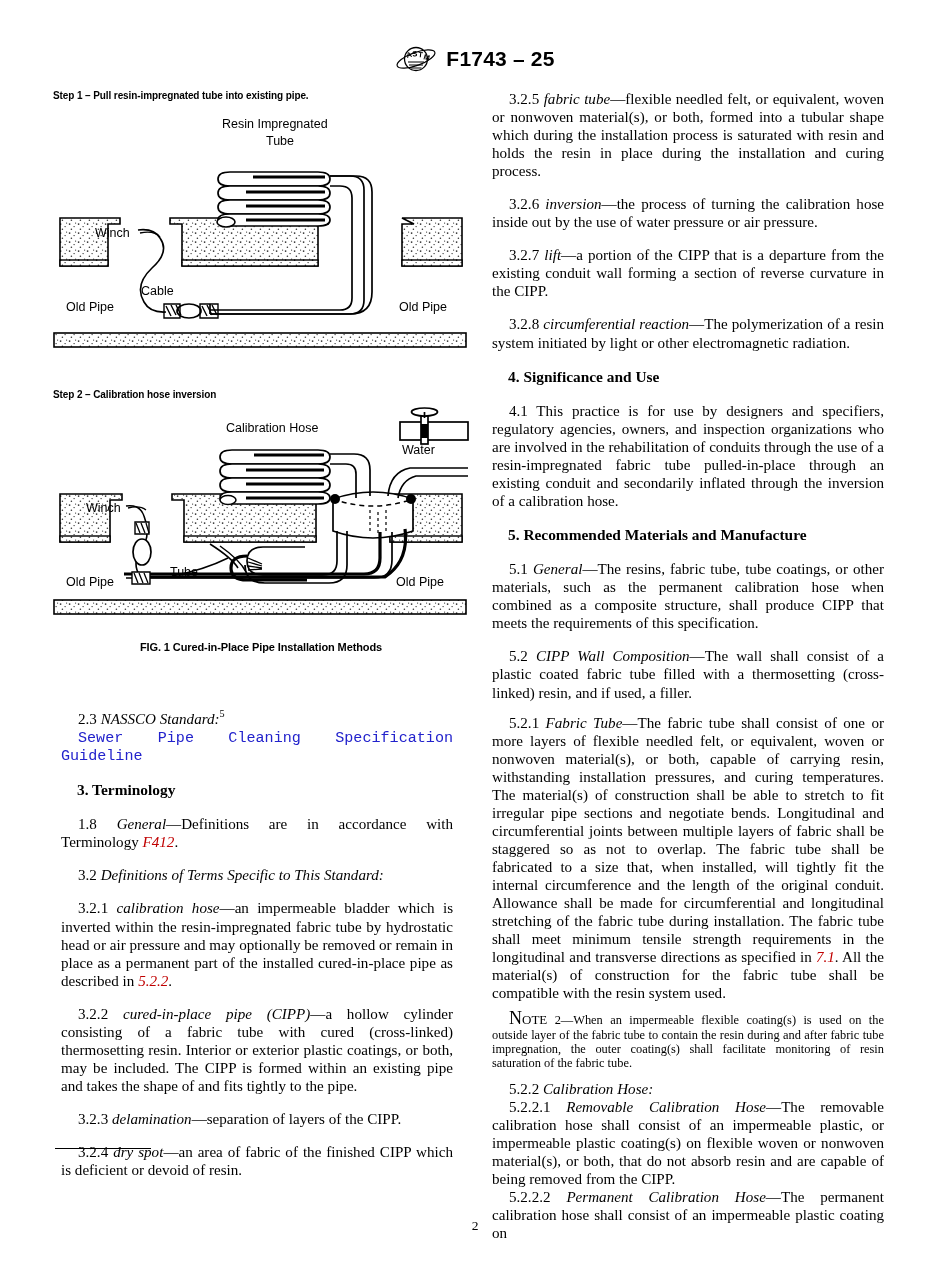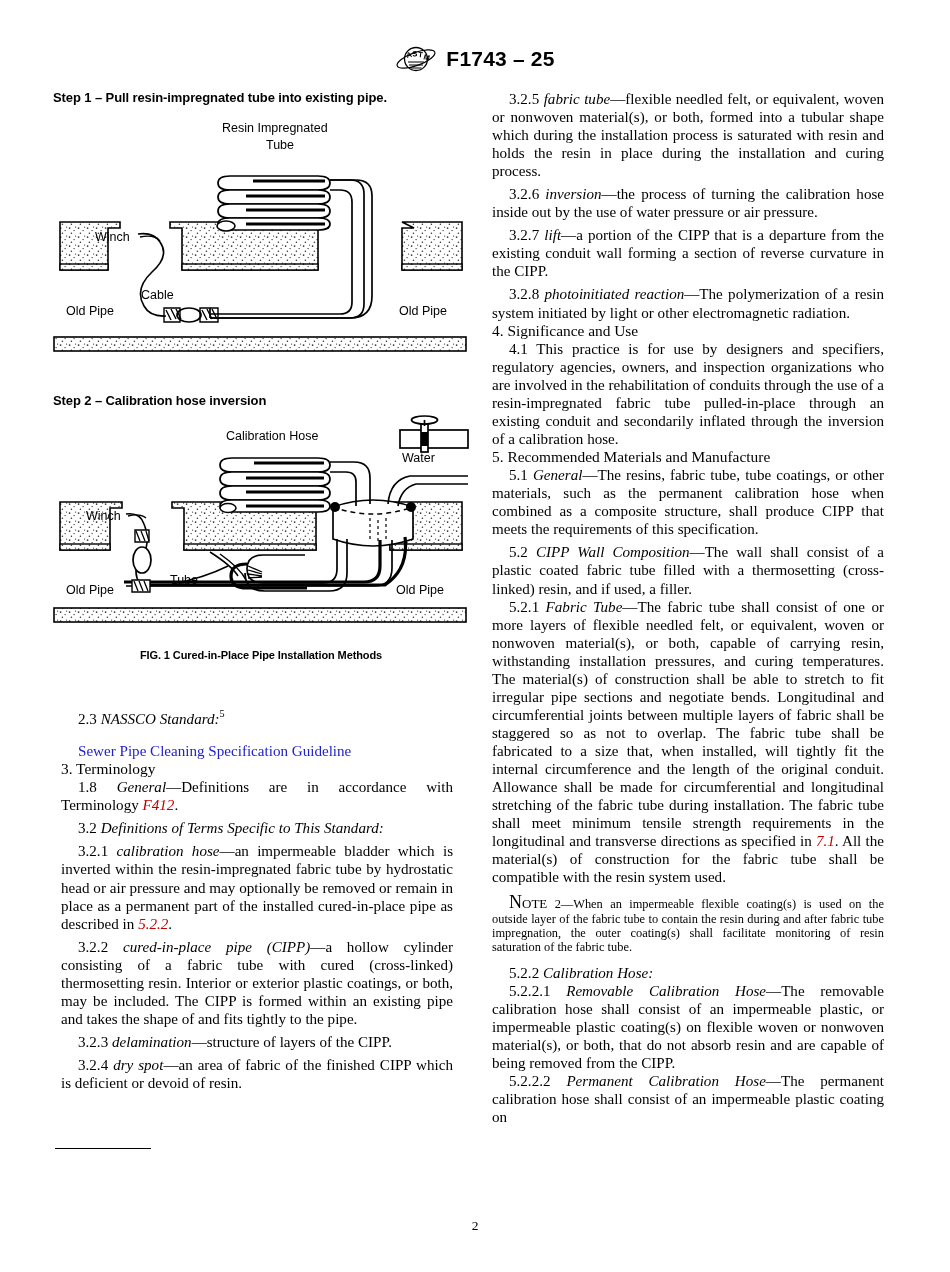--- a/index.html
+++ b/index.html
@@ -59,27 +59,27 @@
   p.para {
     margin: 0 0 0 0;
     padding: 0;
     font-size: 15.1px;
     line-height: 18.05px;
     text-align: justify;
     text-indent: 17px;
     hyphens: none;
     -webkit-hyphens: none;
   }
-  p.para + p.para { margin-top: 5.0px; }
+  p.para + p.para { margin-top: 15px; }
   h2.section-head {
-    margin: 0;
+    margin: 16px;
     padding: 0;
     font-size: 15.4px;
     line-height: 18.2px;
-    font-weight: normal;
+    font-weight: bold;
     text-indent: 0;
   }
   .gap-before-head { margin-top: 15px; }
   .gap-after-head  { margin-top: 7px; }
 
   i, em { font-style: italic; }
   .blue-link { color: #2222cc; }
   .red-link  { color: #c00000; font-style: italic; }
   .sup { font-size: 10.2px; vertical-align: 7px; line-height: 0; }
   .hang { text-indent: 0; padding-left: 14px; }
@@ -131,21 +131,21 @@
   
   #figure-block {
     position: absolute;
     left: 50px;
     top: 90px;
     width: 422px;
   }
   .step-title {
     font-family: "Liberation Sans", "DejaVu Sans", sans-serif;
     font-weight: bold;
-    font-size: 13px;
+    font-size: 10px;
     letter-spacing: -0.1px;
     margin: 0 0 0 3px;
   }
   .fig-svg-wrap { margin-top: 4px; }
   #figure-caption {
     margin-top: 9px;
     text-align: center;
     font-family: "Liberation Sans", "DejaVu Sans", sans-serif;
     font-weight: bold;
     font-size: 11px;
@@ -357,21 +357,21 @@
 </div>
 
 <div id="columns">
 
   <div class="col" id="col-left" style="top:620px;">
 
     <p class="para">
       <span>2.3</span>
       <i>NASSCO Standard:</i><span class="sup">5</span>
     </p>
-    <p class="para hang" style="margin-top:14px;">
+    <p class="para hang" style="margin-top:1px;font-family:Liberation Mono, monospace;">
       <span class="blue-link">Sewer Pipe Cleaning Specification Guideline</span>
     </p>
 
     <h2 class="section-head gap-before-head">3.  Terminology</h2>
 
     <p class="para gap-after-head">
       <span>1.8</span>
       <i>General</i><span>—Definitions are in accordance with Terminology </span><span class="red-link">F412</span><span>.</span>
     </p>
 
@@ -385,21 +385,21 @@
       <i>calibration hose</i><span>—an impermeable bladder which is inverted within the resin-impregnated fabric tube by hydrostatic head or air pressure and may optionally be removed or remain in place as a permanent part of the installed cured-in-place pipe as described in </span><span class="red-link">5.2.2</span><span>.</span>
     </p>
 
     <p class="para">
       <span>3.2.2</span>
       <i>cured-in-place pipe (CIPP)</i><span>—a hollow cylinder consisting of a fabric tube with cured (cross-linked) thermosetting resin. Interior or exterior plastic coatings, or both, may be included. The CIPP is formed within an existing pipe and takes the shape of and fits tightly to the pipe.</span>
     </p>
 
     <p class="para">
       <span>3.2.3</span>
-      <i>delamination</i><span>—structure of layers of the CIPP.</span>
+      <i>delamination</i><span>—separation of layers of the CIPP.</span>
     </p>
 
     <p class="para">
       <span>3.2.4</span>
       <i>dry spot</i><span>—an area of fabric of the finished CIPP which is deficient or devoid of resin.</span>
     </p>
   </div>
 
   <div class="col" id="col-right">
 
@@ -413,21 +413,21 @@
       <i>inversion</i><span>—the process of turning the calibration hose inside out by the use of water pressure or air pressure.</span>
     </p>
 
     <p class="para">
       <span>3.2.7</span>
       <i>lift</i><span>—a portion of the CIPP that is a departure from the existing conduit wall forming a section of reverse curvature in the CIPP.</span>
     </p>
 
     <p class="para">
       <span>3.2.8</span>
-      <i>photoinitiated reaction</i><span>—The polymerization of a resin system initiated by light or other electromagnetic radiation.</span>
+      <i>circumferential reaction</i><span>—The polymerization of a resin system initiated by light or other electromagnetic radiation.</span>
     </p>
 
     <h2 class="section-head gap-before-head">4.  Significance and Use</h2>
 
     <p class="para gap-after-head">
       <span>4.1</span>
       <span>This practice is for use by designers and specifiers, regulatory agencies, owners, and inspection organizations who are involved in the rehabilitation of conduits through the use of a resin-impregnated fabric tube pulled-in-place through an existing conduit and secondarily inflated through the inversion of a calibration hose.</span>
     </p>
 
     <h2 class="section-head gap-before-head">5.  Recommended Materials and Manufacture</h2>
@@ -435,21 +435,21 @@
     <p class="para gap-after-head">
       <span>5.1</span>
       <i>General</i><span>—The resins, fabric tube, tube coatings, or other materials, such as the permanent calibration hose when combined as a composite structure, shall produce CIPP that meets the requirements of this specification.</span>
     </p>
 
     <p class="para">
       <span>5.2</span>
       <i>CIPP Wall Composition</i><span>—The wall shall consist of a plastic coated fabric tube filled with a thermosetting (cross-linked) resin, and if used, a filler.</span>
     </p>
 
-    <p class="para" style="margin-top:0;">
+    <p class="para" style="margin-top:12px;">
       <span>5.2.1</span>
       <i>Fabric Tube</i><span>—The fabric tube shall consist of one or more layers of flexible needled felt, or equivalent, woven or nonwoven material(s), or both, capable of carrying resin, withstanding installation pressures, and curing temperatures. The material(s) of construction shall be able to stretch to fit irregular pipe sections and negotiate bends. Longitudinal and circumferential joints between multiple layers of fabric shall be staggered so as not to overlap. The fabric tube shall be fabricated to a size that, when installed, will tightly fit the internal circumference and the length of the original conduit. Allowance shall be made for circumferential and longitudinal stretching of the fabric tube during installation. The fabric tube shall meet minimum tensile strength requirements in the longitudinal and transverse directions as specified in </span><span class="red-link">7.1</span><span>. All the material(s) of construction for the fabric tube shall be compatible with the resin system used.</span>
     </p>
 
     <p class="note">
       <span class="smallcaps">Note</span><span> 2</span><span>—When an impermeable flexible coating(s) is used on the outside layer of the fabric tube to contain the resin during and after fabric tube impregnation, the outer coating(s) shall facilitate monitoring of resin saturation of the fabric tube.</span>
     </p>
 
     <p class="para" style="margin-top:9px;">
       <span>5.2.2</span>

